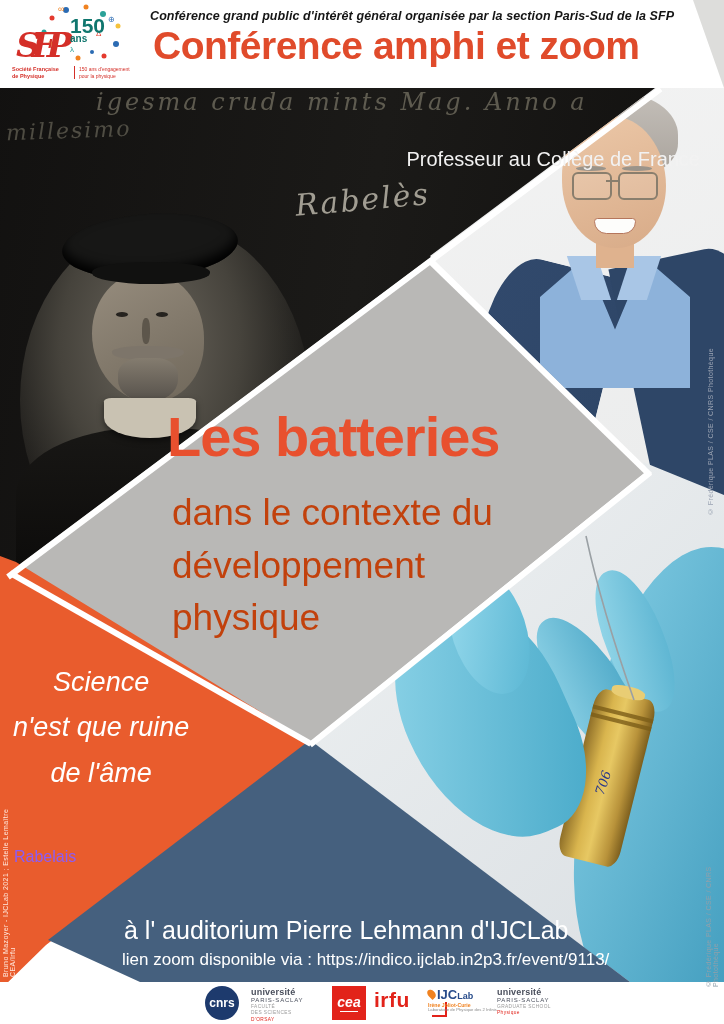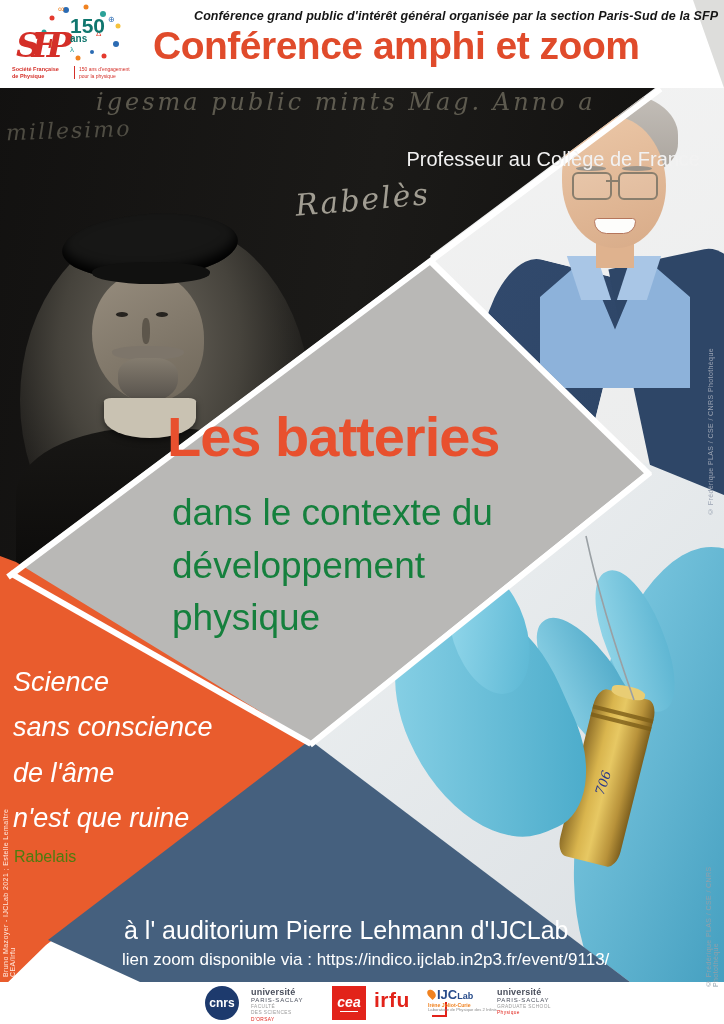--- a/index.html
+++ b/index.html
@@ -95,28 +95,28 @@
   .bt-finger1{left:560px;top:606px;width:64px;height:170px;background:linear-gradient(100deg,#8ed2e6,#4aa6c6);border-radius:48%;transform:rotate(-34deg);}
   .bt-finger2{left:606px;top:566px;width:58px;height:150px;background:linear-gradient(100deg,#97d8ea,#58b2d0);border-radius:48%;transform:rotate(-22deg);}
   .bt-battery{left:576px;top:692px;width:62px;height:172px;background:linear-gradient(90deg,#8f6f28,#d9b54e 30%,#e7c863 50%,#b8923a 80%,#7d5f1e);border-radius:10px/18px;transform:rotate(14deg);}
   .bt-ring{position:absolute;left:0;width:100%;height:4px;background:#7a5c18;opacity:.8;}
   .bt-cap{position:absolute;left:14px;top:-8px;width:34px;height:12px;background:#e9cd74;border-radius:40%;}
   .bt-label{position:absolute;left:16px;top:84px;color:#27368a;font-size:13px;font-style:italic;transform:rotate(-86deg);font-family:"DejaVu Serif",serif;}
   .bt-wire{left:0;top:0;width:724px;height:1024px;z-index:1;pointer-events:none;}
 
   
   .txt{position:absolute;z-index:10;}
-  .hdr-note{left:150px;top:9px;font-size:12.5px;font-style:italic;font-weight:bold;color:#151515;letter-spacing:.1px;margin-left:44px;}
+  .hdr-note{left:150px;top:9px;font-size:12.5px;font-style:italic;font-weight:bold;color:#151515;letter-spacing:.1px;}
   .hdr-title{left:153px;top:24px;font-size:39px;font-weight:bold;color:#e04b2b;letter-spacing:-.5px;}
   .sp-name{left:0;top:98px;width:724px;text-align:center;font-size:38px;color:#fbfbfb;letter-spacing:.5px;}
   .sp-title{left:0;top:148px;width:700px;text-align:right;font-size:20px;color:#f2f2f2;}
   .talk-title{left:167px;top:404px;font-size:56px;font-weight:bold;color:#e8502e;letter-spacing:-1px;}
-  .talk-sub{left:172px;top:487px;font-size:37px;color:#15803d;line-height:1.42;}
-  .quote{left:13px;top:660px;font-size:27px;font-style:italic;color:#ffffff;line-height:1.68;}
-  .quote-author{left:14px;top:848px;font-size:16px;color:#4d7c0f;}
+  .talk-sub{left:172px;top:487px;font-size:37px;color:#c2410c;line-height:1.42;}
+  .quote{left:13px;top:660px;font-size:27px;font-style:italic;color:#ffffff;line-height:1.68;text-align:center;}
+  .quote-author{left:14px;top:848px;font-size:16px;color:#8b5cf6;}
   .ev-date{left:126px;top:862px;font-size:47px;font-weight:bold;color:#ffffff;letter-spacing:-.5px;}
   .ev-venue{left:124px;top:916px;font-size:25px;color:#ffffff;}
   .ev-link{left:122px;top:950px;font-size:17px;color:#ffffff;text-decoration:none;}
 
   .vcredit{position:absolute;z-index:10;writing-mode:vertical-rl;transform:rotate(180deg);
     font-size:7px;letter-spacing:.4px;}
   .vc-left{left:2px;top:792px;height:185px;color:#ffe9de;}
   .vc-right-top{left:707px;top:330px;height:185px;color:#9aa3b2;}
   .vc-right-bottom{left:705px;top:842px;height:145px;color:#8fa0ab;}
 
@@ -151,21 +151,21 @@
   .ijc-s1{font-size:5.2px;color:#f08220;font-weight:bold;}
   .ijc-s2{font-size:4.2px;color:#8a8a8a;}
   .lg-gs{left:497px;top:987px;line-height:1.15;}
 </style>
 </head>
 <body>
 
 <div class="poster">
 
   <div class="region region-manuscript">
-    <div class="abs script ms-line1">igesma public mints Mag. Anno a</div>
+    <div class="abs script ms-line1">igesma cruda mints Mag. Anno a</div>
     <div class="abs script ms-line2">millesimo</div>
     <div class="abs script ms-sign">Rabelès</div>
 
     <div>
       <div class="abs rb-vignette"></div>
       <div class="abs rb-robe"></div>
       <div class="abs rb-face"></div>
       <div class="abs rb-hat"></div>
       <div class="abs rb-hatband"></div>
       <div class="abs rb-eye" style="left:116px;top:312px;"></div>
@@ -264,23 +264,22 @@
 
   <div class="txt talk-title">Les batteries</div>
   <div class="txt talk-sub">
     <div>dans le contexte du</div>
     <div>développement</div>
     <div>physique</div>
   </div>
 
   <div class="txt quote">
     <div>Science</div>
-    <div>sans conscience</div>
+    <div>n'est que ruine</div>
     <div>de l'âme</div>
-    <div>n'est que ruine</div>
   </div>
   <div class="txt quote-author">Rabelais</div>
 
   <div class="txt ev-venue">à l' auditorium Pierre Lehmann d'IJCLab</div>
   <a href="#" class="txt ev-link">lien zoom disponible via : https://indico.ijclab.in2p3.fr/event/9113/</a>
 
   <div class="vcredit vc-left">Bruno Mazoyer - IJCLab 2021 ; Estelle Lemaître CEA/Irfu</div>
   <div class="vcredit vc-right-top">© Frédérique PLAS / CSE / CNRS Photothèque</div>
   <div class="vcredit vc-right-bottom">© Frédérique PLAS / CSE / CNRS Photothèque</div>
 

